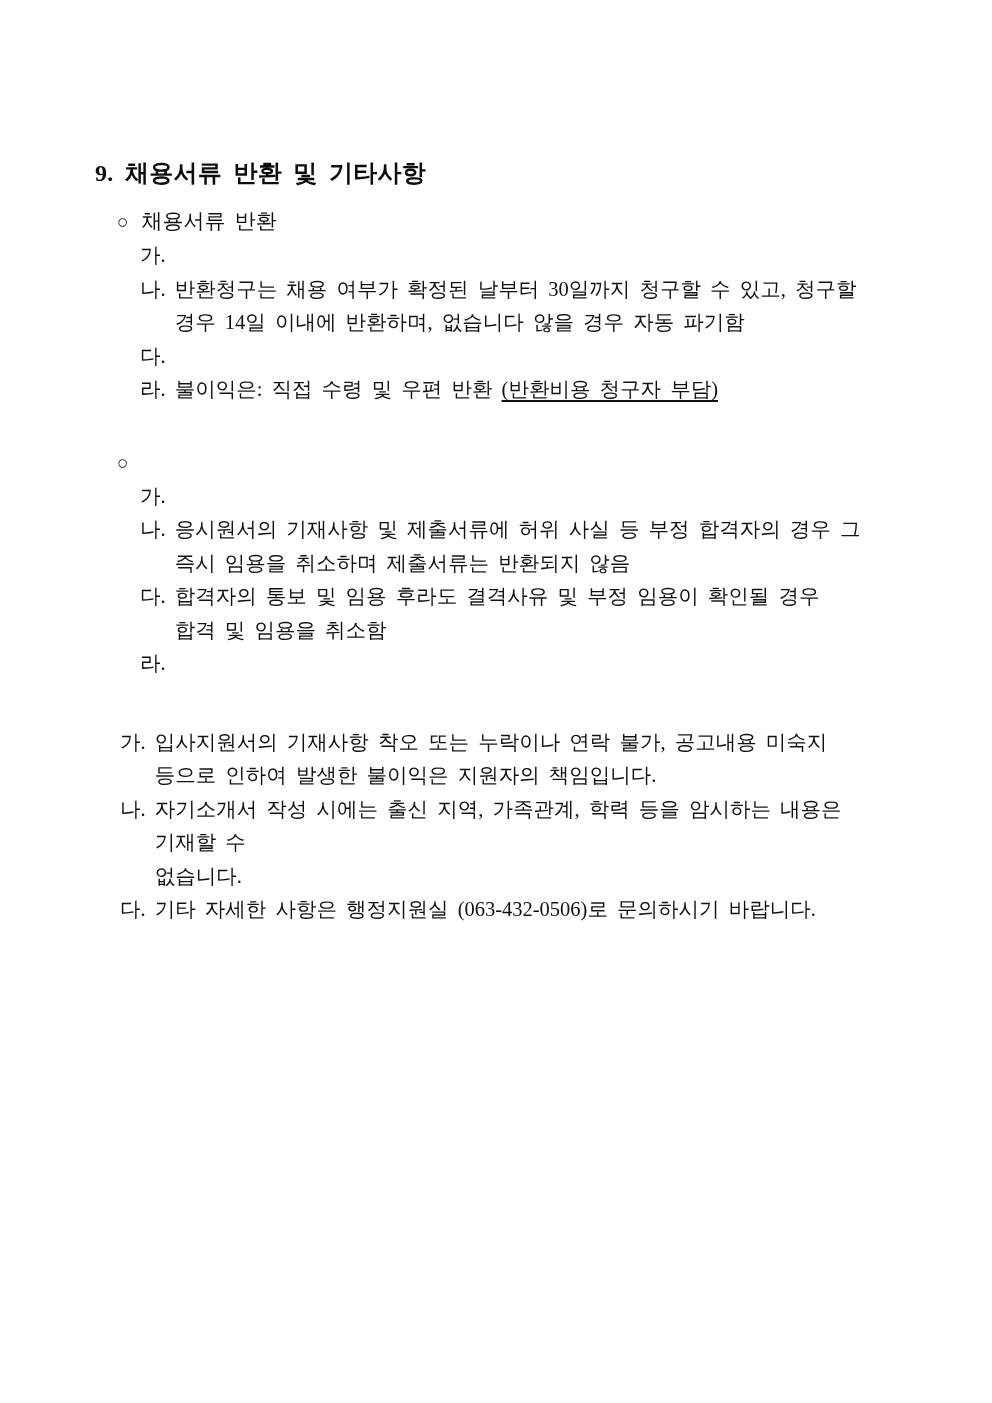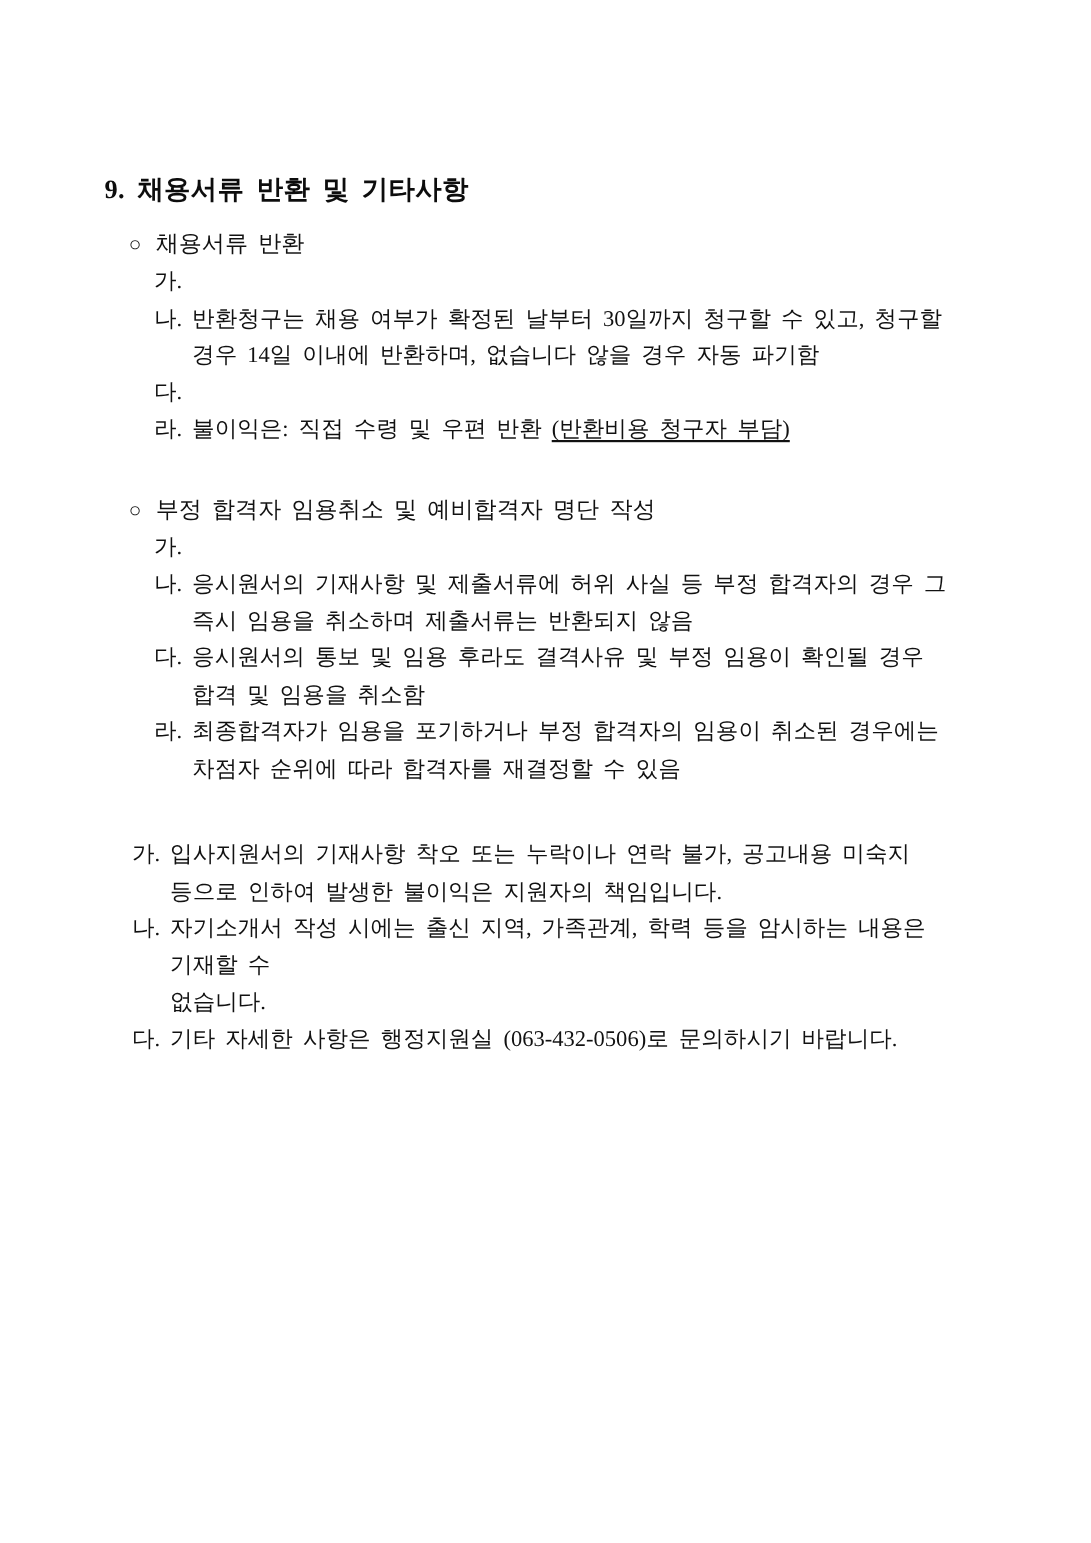--- a/index.html
+++ b/index.html
@@ -104,40 +104,37 @@
           <div class="item">
             <span class="marker">라.</span>
             <span class="text"><span>불이익은: 직접 수령 및 우편 반환 </span><span class="underlined">(반환비용 청구자 부담)</span></span>
           </div>
         </div>
       </div>
 
       <div class="group group2">
         <div class="group-head">
           <span class="bullet">○</span>
-          <span>부정 합격자 임용취소 및 예비합격자 명단 작성</span>
         </div>
         <div class="items">
           <div class="item">
             <span class="marker">가.</span>
           </div>
           <div class="item">
             <span class="marker">나.</span>
             <span class="text">응시원서의 기재사항 및 제출서류에 허위 사실 등 부정 합격자의 경우 그
 즉시 임용을 취소하며 제출서류는 반환되지 않음</span>
           </div>
           <div class="item">
             <span class="marker">다.</span>
-            <span class="text">응시원서의 통보 및 임용 후라도 결격사유 및 부정 임용이 확인될 경우
+            <span class="text">합격자의 통보 및 임용 후라도 결격사유 및 부정 임용이 확인될 경우
 합격 및 임용을 취소함</span>
           </div>
           <div class="item">
             <span class="marker">라.</span>
-            <span class="text">최종합격자가 임용을 포기하거나 부정 합격자의 임용이 취소된 경우에는
-차점자 순위에 따라 합격자를 재결정할 수 있음</span>
           </div>
         </div>
       </div>
     </div>
 
     <div class="section10">
       <div class="items">
         <div class="item">
           <span class="marker">가.</span>
           <span class="text">입사지원서의 기재사항 착오 또는 누락이나 연락 불가, 공고내용 미숙지

